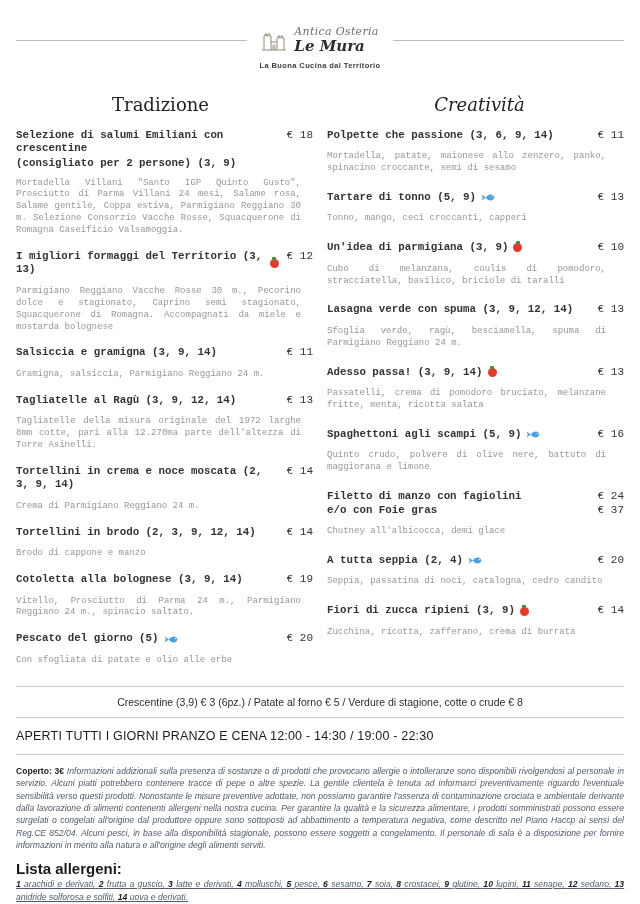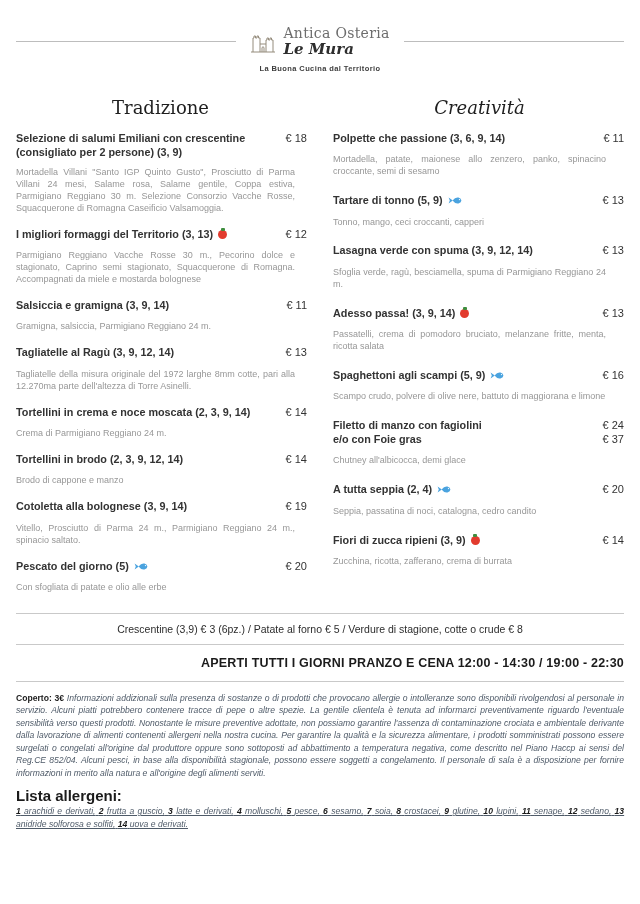--- a/index.html
+++ b/index.html
@@ -7,45 +7,45 @@
   .page {
     width: 640px; height: 904px; margin: 0 auto; background: #fff;
     font-family: "Liberation Sans", sans-serif; color: #3a3a3a;
     padding: 26px 16px 0; overflow: hidden; position: relative;
   }
   
   .header-row { display: flex; align-items: center; }
   .hrule { flex: 1; height: 1px; background: #bdbdbd; }
   .logo { display: flex; align-items: center; gap: 7px; padding: 0 14px; }
   .logo-text { font-family: "DejaVu Serif", serif; line-height: 1.1; }
-  .logo-top { font-size: 14px; color: #6d6d6d; letter-spacing: 0.3px; }
+  .logo-top { font-style: italic; font-size: 11px; color: #6d6d6d; letter-spacing: 0.3px; }
   .logo-main { font-style: italic; font-weight: bold; font-size: 15px; color: #2e2e2e; }
   .tagline { text-align: center; font-size: 7.5px; font-weight: bold; color: #3d3d3d; margin-top: 6px; letter-spacing: 0.4px; }
   
   .titles { display: flex; gap: 30px; margin: 24px 0 14px; }
   .titles > div { flex: 1; text-align: center; font-family: "DejaVu Serif", serif; font-size: 18px; color: #1e1e1e; }
   .title-creativita { font-style: italic; }
   
-  .menu { display: flex; gap: 26px; }
+  .menu { display: flex; gap: 14px; font-family: Liberation Mono, monospace; }
   .col { flex: 1; min-width: 0; }
   .item { margin-bottom: 13px; }
   .col-right .item { margin-bottom: 16px; }
   .item-head { display: flex; align-items: center; }
   .item-name { font-weight: bold; font-size: 10.8px; color: #333; line-height: 1.25; }
   .item-sub { font-weight: bold; font-size: 10.8px; color: #333; margin-top: 1px; }
   .item-price { margin-left: auto; padding-left: 8px; font-size: 11px; color: #333; white-space: nowrap; align-self: flex-start; }
   .item-icon { margin-left: 5px; display: inline-flex; align-items: center; flex: 0 0 auto; }
   .item-desc { font-size: 9px; color: #979797; line-height: 1.32; text-align: justify; margin-top: 9px; padding-right: 12px; }
   .col-right .item-desc { padding-right: 18px; }
   .icon-tomato { display: inline-block; width: 9px; height: 9px; background: #e23b2e; border-radius: 50%; position: relative; }
   .icon-tomato::before { content: ""; position: absolute; top: -2px; left: 2.5px; width: 4px; height: 3px; background: #3e8e3e; border-radius: 1px; }
   
   .divider { border: none; border-top: 1px solid #c9c9c9; margin: 6px 0 0; }
   .sides { text-align: center; font-size: 10.5px; color: #2d2d2d; margin: 9px 0; }
-  .hours { text-align: right; font-size: 12.5px; font-weight: bold; color: #1b1b1b; margin: 11px 0; letter-spacing: 0.2px; }
+  .hours { text-align: left; font-size: 12.5px; font-weight: normal; color: #1b1b1b; margin: 11px 0; letter-spacing: 0.2px; }
   .legal { font-size: 8.6px; font-style: italic; color: #4e5a68; line-height: 1.45; text-align: justify; margin: 10px 0 0; }
   .coperto { font-style: normal; font-weight: bold; color: #1b1b1b; }
   .allergen-title { font-size: 15px; font-weight: bold; color: #1b1b1b; margin: 8px 0 1px; }
   .allergens { font-size: 8.6px; font-style: italic; color: #4e5a68; line-height: 1.5; text-align: justify; margin: 0; text-decoration: underline; }
   .allergens b { color: #1b1b1b; }
 </style>
 </head>
 <body>
 
 <div class="page">
@@ -174,20 +174,30 @@
                 <path d="M4.5 4.5 Q7.5 0.8 10.5 1.6 Q13.4 2.4 13.4 4.5 Q13.4 6.6 10.5 7.4 Q7.5 8.2 4.5 4.5 Z" fill="#4aa3df"></path>
                 <path d="M4.8 4.5 L0.6 1.4 L1.8 4.5 L0.6 7.6 Z" fill="#4aa3df"></path>
                 <circle cx="11.5" cy="3.6" r="0.7" fill="#fff"></circle>
               </svg>
           </span>
           <span class="item-price">€ 13</span>
         </div>
         <div class="item-desc">Tonno, mango, ceci croccanti, capperi</div>
       </div>
 
+      <div class="item">
+        <div class="item-head">
+          <span class="item-name">Un'idea di parmigiana (3, 9)</span>
+          <span class="item-icon">
+              <span class="icon-tomato"></span>
+            </span>
+          <span class="item-price">€ 10</span>
+        </div>
+        <div class="item-desc">Cubo di melanzana, coulis di pomodoro, stracciatella, basilico, briciole di taralli</div>
+      </div>
 
       <div class="item">
         <div class="item-head">
           <span class="item-name">Lasagna verde con spuma (3, 9, 12, 14)</span>
           <span class="item-price">€ 13</span>
         </div>
         <div class="item-desc">Sfoglia verde, ragù, besciamella, spuma di Parmigiano Reggiano 24 m.</div>
       </div>
 
       <div class="item">
@@ -206,21 +216,21 @@
           <span class="item-name">Spaghettoni agli scampi (5, 9)</span>
           <span class="item-icon">
             <svg width="14" height="9" viewBox="0 0 14 9">
                 <path d="M4.5 4.5 Q7.5 0.8 10.5 1.6 Q13.4 2.4 13.4 4.5 Q13.4 6.6 10.5 7.4 Q7.5 8.2 4.5 4.5 Z" fill="#4aa3df"></path>
                 <path d="M4.8 4.5 L0.6 1.4 L1.8 4.5 L0.6 7.6 Z" fill="#4aa3df"></path>
                 <circle cx="11.5" cy="3.6" r="0.7" fill="#fff"></circle>
               </svg>
           </span>
           <span class="item-price">€ 16</span>
         </div>
-        <div class="item-desc">Scampo crudo, polvere di olive nere, battuto di maggiorana e limone</div>
+        <div class="item-desc">Quinto crudo, polvere di olive nere, battuto di maggiorana e limone</div>
       </div>
 
       <div class="item">
         <div class="item-head">
           <span class="item-name">Filetto di manzo con fagiolini</span>
           <span class="item-price">€ 24</span>
         </div>
         <div class="item-head">
           <span class="item-name">e/o con Foie gras</span>
           <span class="item-price">€ 37</span>

